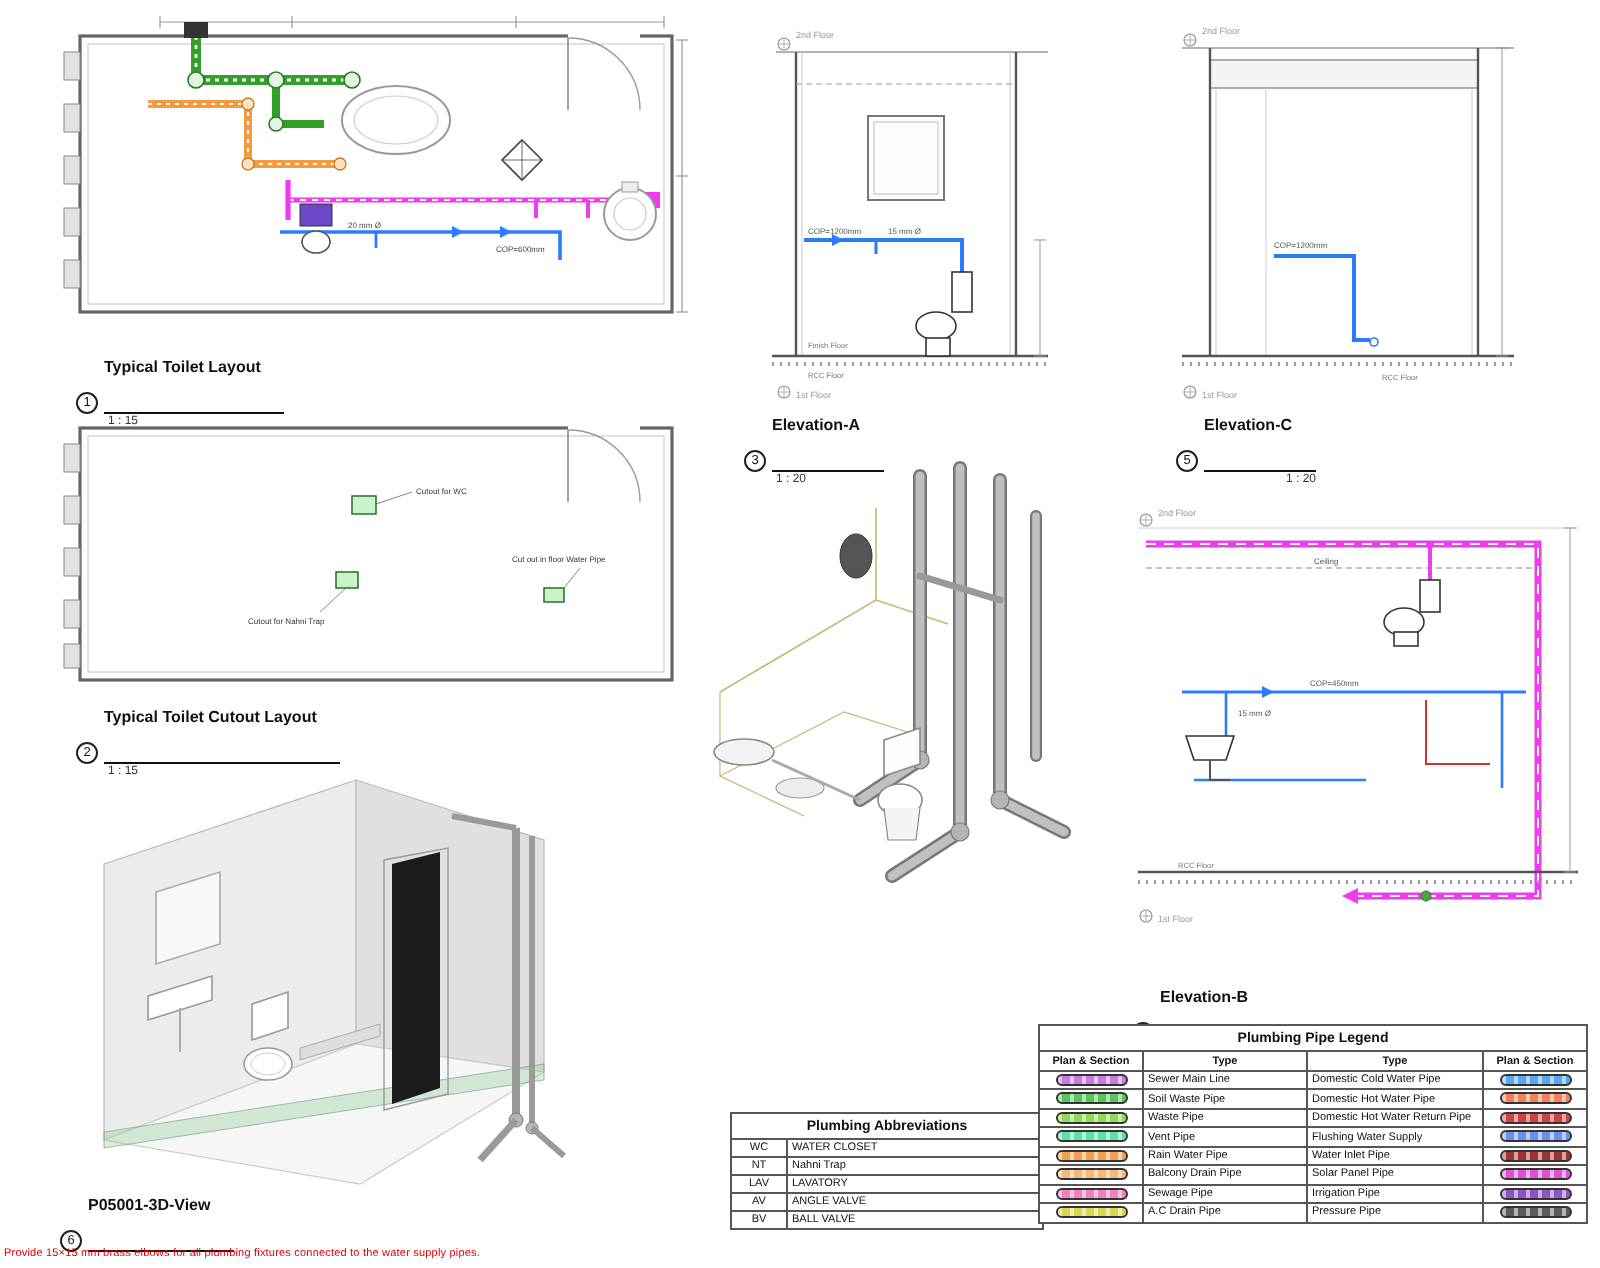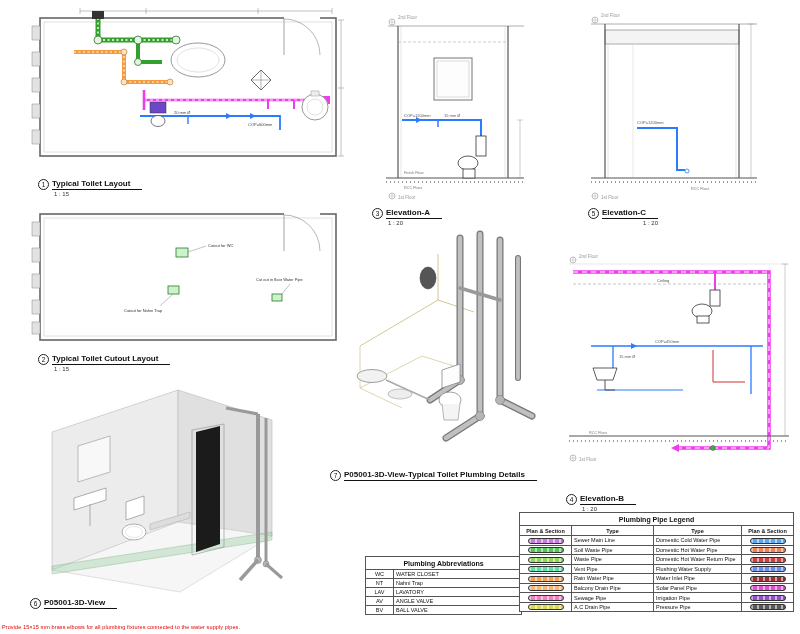--- a/index.html
+++ b/index.html
@@ -4,21 +4,21 @@
 <style>
   * { margin:0; padding:0; box-sizing:border-box; }
   body { width:800px; height:634px; background:#fff; font-family:"Liberation Sans", sans-serif; }
   .sheet { position:relative; width:800px; height:634px; background:#fff; overflow:hidden; }
   .vsvg { position:absolute; }
   .vt { position:absolute; }
   .vt-row { display:flex; align-items:flex-end; gap:3px; }
   .vnum { width:11px; height:11px; border:1px solid #222; border-radius:50%; font-size:6.5px;
           display:flex; align-items:center; justify-content:center; color:#111; flex:0 0 auto; background:#fff; }
   .vtitle { font-size:8px; font-weight:bold; color:#111; border-bottom:1px solid #111;
-            padding:0 12px 1px 0; white-space:nowrap; }
+            padding:0 12px 18px 0; white-space:nowrap; }
   .vscale { font-size:6px; color:#333; margin:1px 0 0 16px; }
   .note { position:absolute; font-size:5.5px; letter-spacing:0.1px; }
   table.tbl { position:absolute; border-collapse:collapse; background:#fff; table-layout:fixed; }
   .tbl th, .tbl td { border:1px solid #555; font-size:5.5px; padding:1px 2px; color:#111;
                      overflow:hidden; white-space:nowrap; }
   .tbl .t-title { font-size:7px; font-weight:bold; text-align:center; height:13px; }
   .tbl .t-head  { font-size:5.5px; font-weight:bold; text-align:center; height:10px; }
   .tbl td.c { text-align:center; }
   .tbl td.sw { text-align:center; }
   .swatch { display:inline-block; width:36px; height:6px; border:1px solid #333; border-radius:3px;
@@ -328,26 +328,20 @@
       <polygon points="100,142 118,136 118,154 100,160" fill="#fdfdfd" stroke="#888" stroke-width="0.8"></polygon>
       <ellipse cx="108" cy="172" rx="11" ry="8" fill="#ffffff" stroke="#888" stroke-width="0.8"></ellipse>
       <path d="M 100,176 L 102,192 L 116,192 L 118,176" fill="#f4f4f4" stroke="#888" stroke-width="0.6"></path>
     </g>
     <g>
       <ellipse cx="30" cy="148" rx="15" ry="6.5" fill="#f2f2f2" stroke="#888" stroke-width="0.8"></ellipse>
       <ellipse cx="58" cy="166" rx="12" ry="5" fill="#ededed" stroke="#999" stroke-width="0.6"></ellipse>
       <path d="M 44,152 L 88,172" fill="none" stroke="#aaa" stroke-width="1.5"></path>
     </g>
   </svg>
-  <div class="vt" style="left:330px; top:470px;">
-    <div class="vt-row">
-      <span class="vnum">7</span>
-      <span class="vtitle">P05001-3D-View-Typical Toilet Plumbing Details</span>
-    </div>
-  </div>
 
   <svg class="vsvg" style="left:563px; top:250px;" width="232" height="218" viewBox="0 0 232 218">
     <g>
       <circle cx="10" cy="10" r="3" fill="none" stroke="#999" stroke-width="0.6"></circle>
       <line x1="7" y1="10" x2="13" y2="10" stroke="#999" stroke-width="0.4"></line>
       <line x1="10" y1="7" x2="10" y2="13" stroke="#999" stroke-width="0.4"></line>
       <text x="16" y="8" font-size="4.5" fill="#999">2nd Floor</text>
       <line x1="6" y1="14" x2="226" y2="14" stroke="#ccc" stroke-width="0.5"></line>
       <circle cx="10" cy="208" r="3" fill="none" stroke="#999" stroke-width="0.6"></circle>
       <line x1="7" y1="208" x2="13" y2="208" stroke="#999" stroke-width="0.4"></line>

